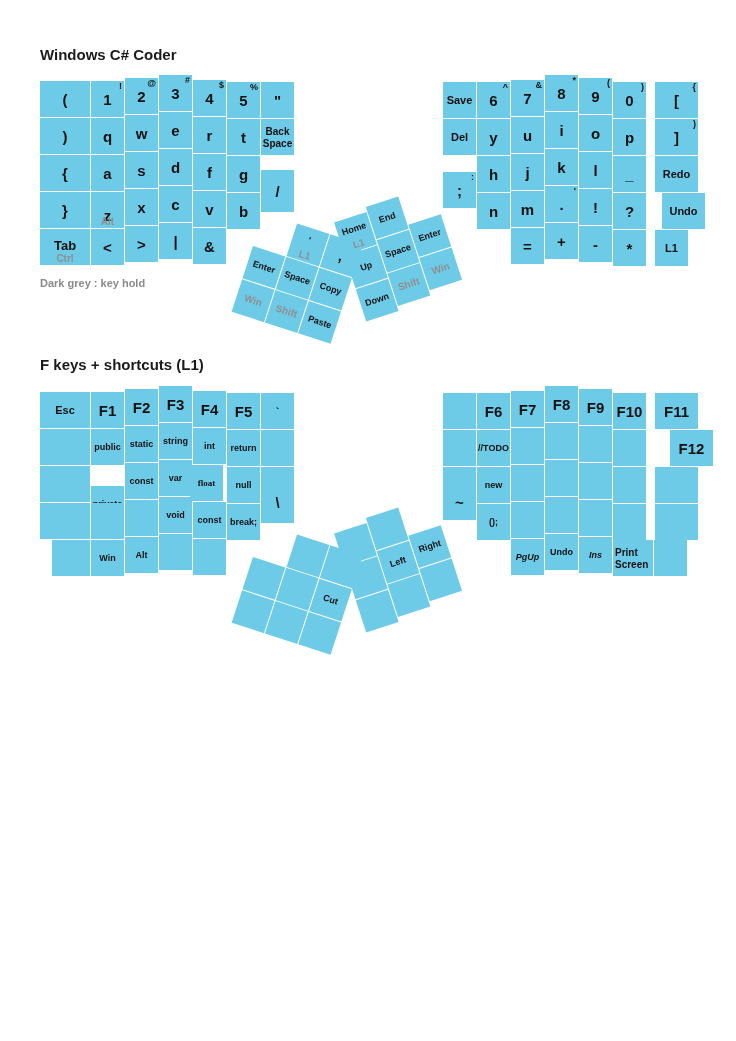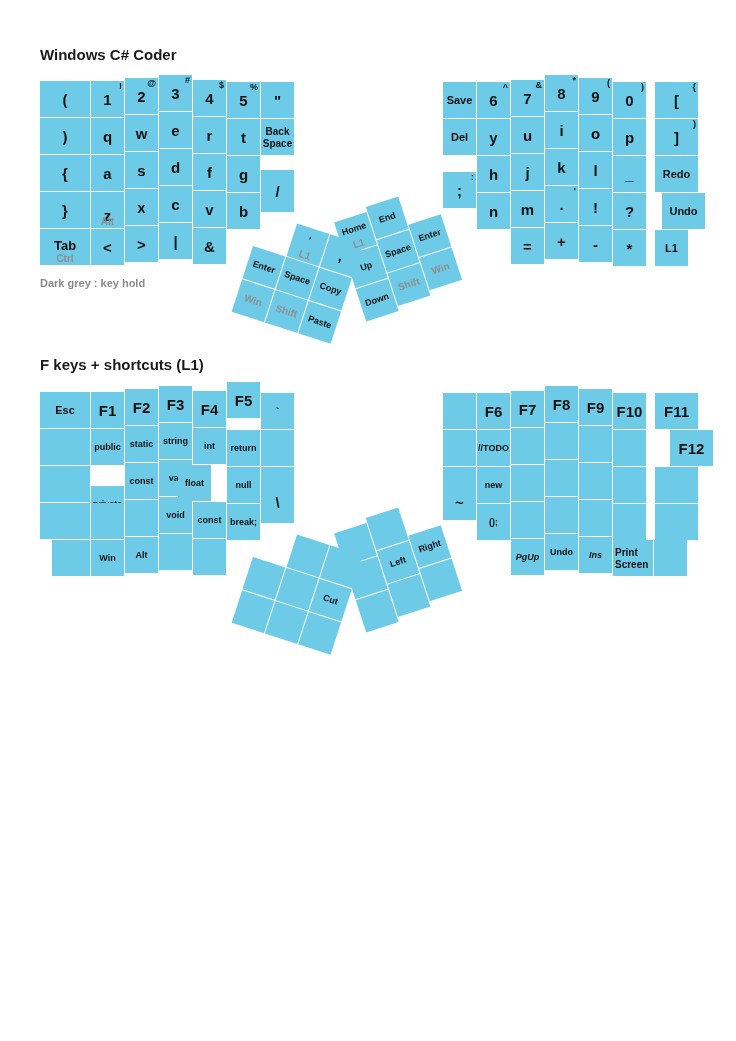--- a/index.html
+++ b/index.html
@@ -397,21 +397,21 @@
   </div>
   <div class="key" style="left:125px; top:389px; width:33px; height:36px;">
     <span class="lbl g-main">F2</span>
   </div>
   <div class="key" style="left:159px; top:386px; width:33px; height:36px;">
     <span class="lbl g-main">F3</span>
   </div>
   <div class="key" style="left:193px; top:391px; width:33px; height:36px;">
     <span class="lbl g-main">F4</span>
   </div>
-  <div class="key" style="left:227px; top:382px; width:33px; height:36px;text-decoration:underline;">
+  <div class="key" style="left:227px; top:393px; width:33px; height:36px;text-decoration:underline;">
     <span class="lbl g-main">F5</span>
   </div>
   <div class="key" style="left:261px; top:393px; width:33px; height:36px;">
     <span class="lbl g-main small">`</span>
   </div>
 
   <div class="key" style="left:40px; top:429px; width:50px; height:36px;">
     <span class="lbl g-main tiny"></span>
   </div>
   <div class="key" style="left:91px; top:429px; width:33px; height:36px;">
@@ -438,21 +438,21 @@
   </div>
   <div class="key" style="left:91px; top:486px; width:33px; height:36px;">
     <span class="lbl g-main tiny">private</span>
   </div>
   <div class="key" style="left:125px; top:463px; width:33px; height:36px;">
     <span class="lbl g-main tiny">const</span>
   </div>
   <div class="key" style="left:159px; top:460px; width:33px; height:36px;">
     <span class="lbl g-main tiny">var</span>
   </div>
-  <div class="key" style="left:178px; top:465px; width:33px; height:36px;">
+  <div class="key" style="left:190px; top:465px; width:33px; height:36px;font-family:Liberation Serif, serif;">
     <span class="lbl g-main tiny">float</span>
   </div>
   <div class="key" style="left:227px; top:467px; width:33px; height:36px;">
     <span class="lbl g-main tiny">null</span>
   </div>
   <div class="key" style="left:261px; top:467px; width:33px; height:36px;">
     <span class="lbl g-main tiny"></span>
   </div>
 
   <div class="key" style="left:40px; top:503px; width:50px; height:36px;">

